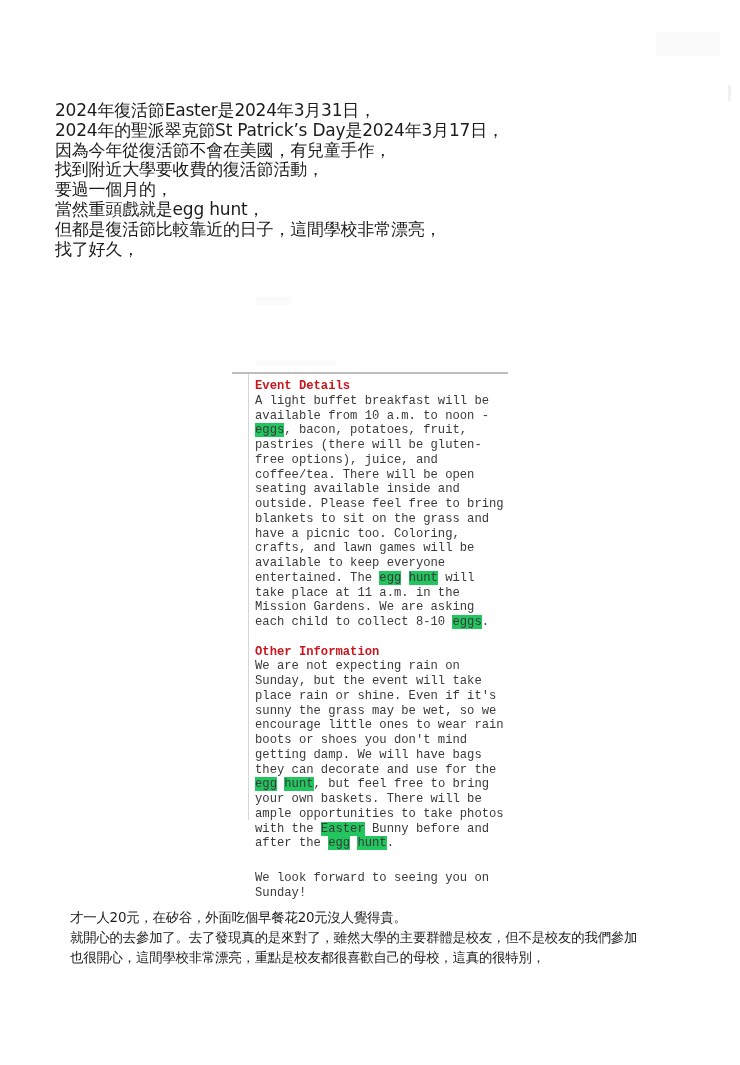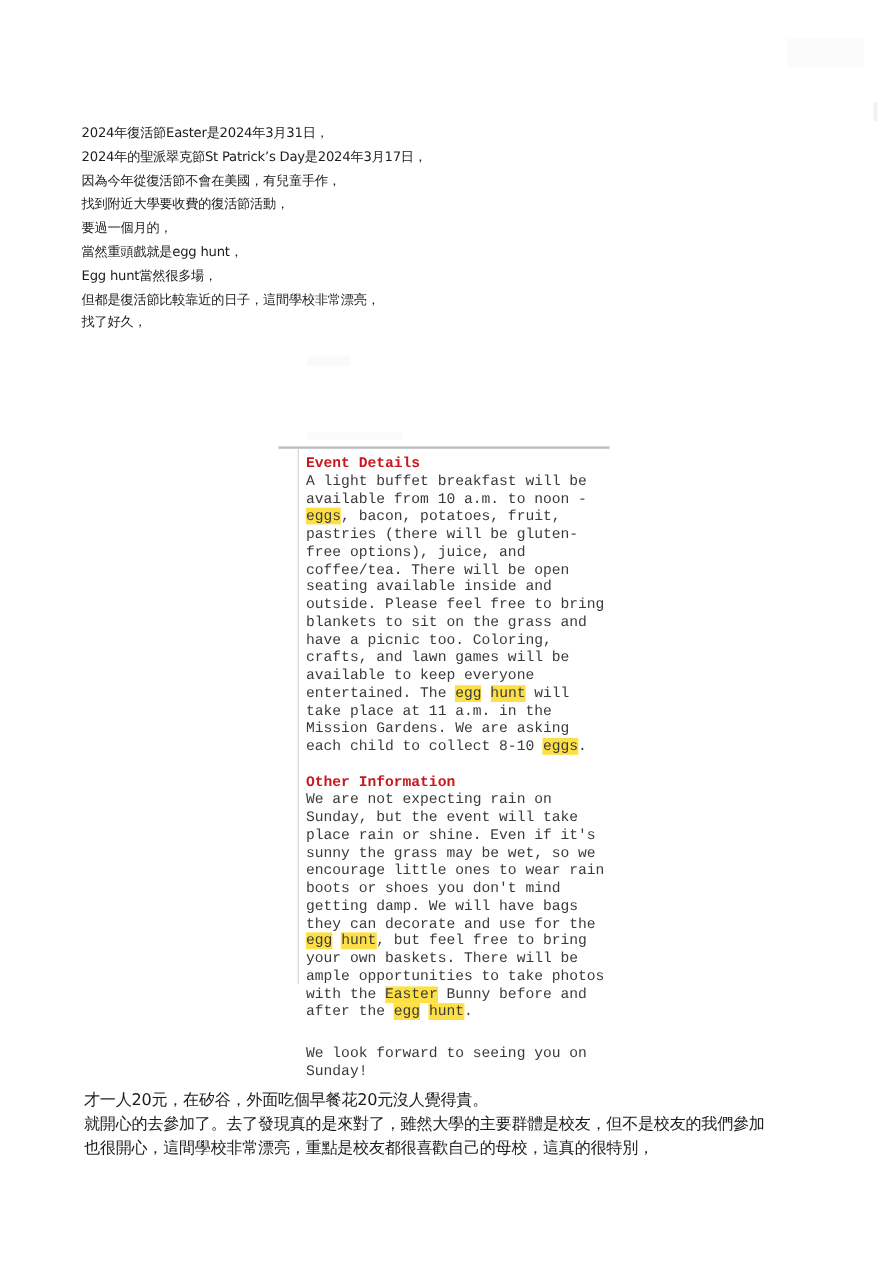--- a/index.html
+++ b/index.html
@@ -26,24 +26,24 @@
   .faint-edge {
     position: absolute;
     left: 728px;
     top: 85px;
     width: 3px;
     height: 16px;
     background: #f1f1f1;
   }
   .intro {
     position: absolute;
-    left: 68px;
+    left: 55px;
     top: 101px;
     width: 620px;
-    font-size: 11px;
+    font-size: 17px;
     line-height: 19.8px;
     letter-spacing: -0.2px;
   }
   .intro .line, .outro .line {
     white-space: nowrap;
     display: block;
   }
   .faint-caption {
     position: absolute;
     left: 256px;
@@ -103,21 +103,21 @@
   .embed p {
     margin: 0;
   }
   .embed .section2 {
     margin-top: 14.75px;
   }
   .embed .closing {
     margin-top: 20px;
   }
   .hl {
-    background: #fde047;
+    background: #22c55e;
   }
   .outro {
     position: absolute;
     left: 70px;
     top: 908px;
     width: 640px;
     font-size: 13.4px;
     line-height: 19.8px;
     letter-spacing: -0.2px;
   }
@@ -128,21 +128,20 @@
 <div class="faint-top-box"></div>
 <div class="faint-edge"></div>
 
 <div class="intro">
   <span class="line">2024年復活節Easter是2024年3月31日，</span>
   <span class="line">2024年的聖派翠克節St Patrick’s Day是2024年3月17日，</span>
   <span class="line">因為今年從復活節不會在美國，有兒童手作，</span>
   <span class="line">找到附近大學要收費的復活節活動，</span>
   <span class="line">要過一個月的，</span>
   <span class="line">當然重頭戲就是egg hunt，</span>
-  <span class="line">Egg hunt當然很多場，</span>
   <span class="line">但都是復活節比較靠近的日子，這間學校非常漂亮，</span>
   <span class="line">找了好久，</span>
 </div>
 
 <div class="faint-caption"></div>
 <div class="faint-caption2"></div>
 
 <div class="embed">
   <div class="rule"></div>
   <div class="vline"></div>

